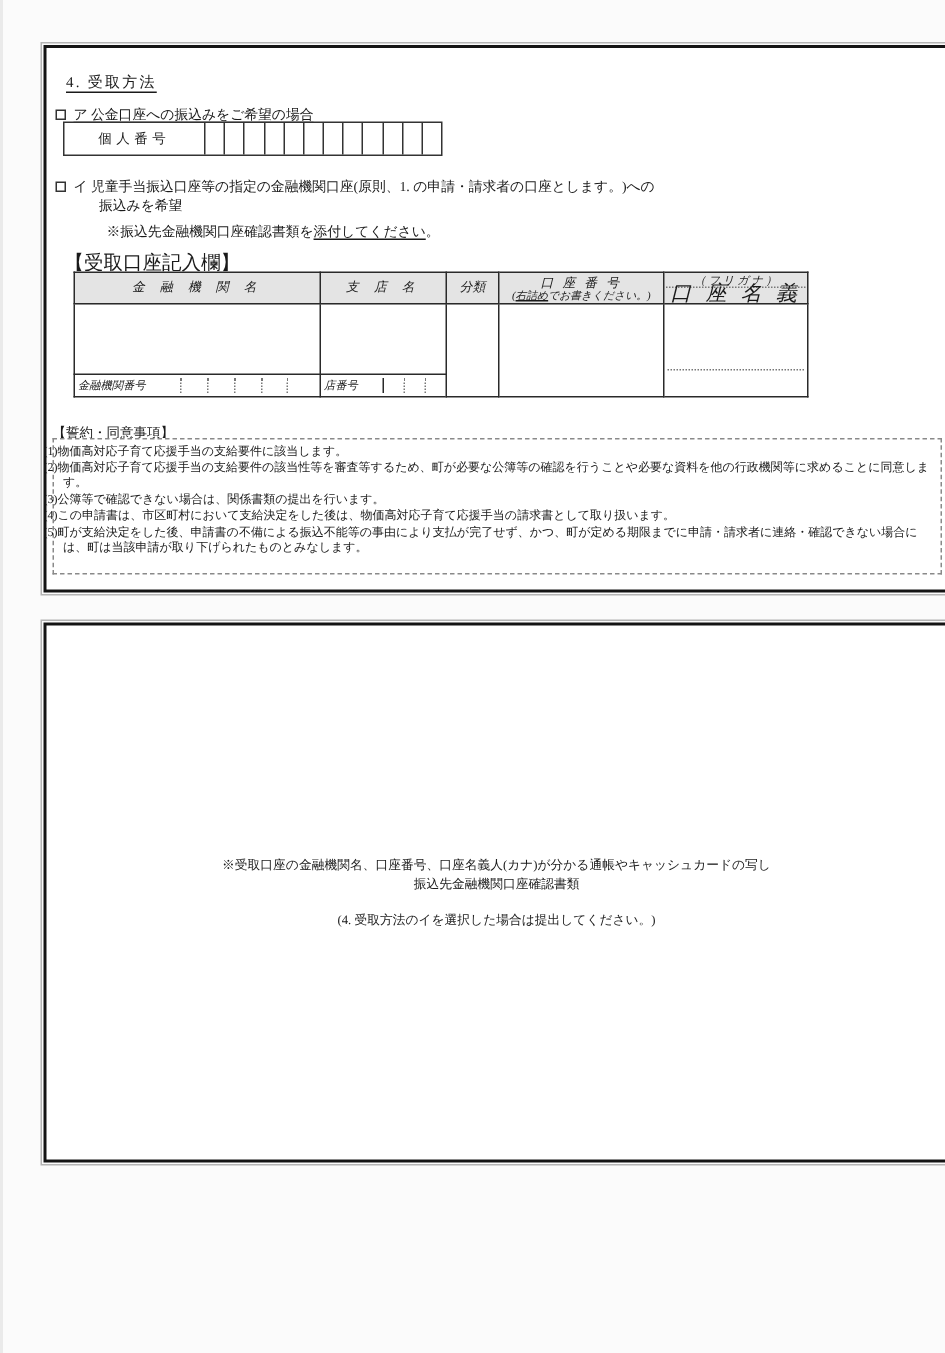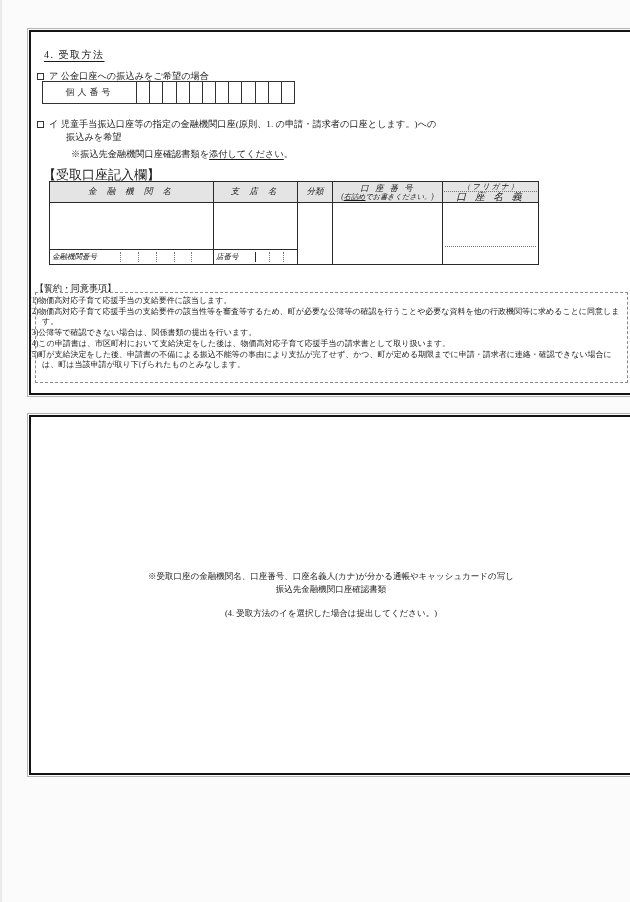--- a/index.html
+++ b/index.html
@@ -55,21 +55,21 @@
   #acct .c1{width:164px;} #acct .c2{width:84px;} #acct .c3{width:35px;} #acct .c4{width:110px;} #acct .c5{width:96px;}
   #acct tr.hdr { height:20px; }
   #acct tr.bodyrow { height:47px; }
   #acct tr.coderow { height:15px; }
   .sp1 { letter-spacing:4px; }
   .sp2 { letter-spacing:2px; }
   .h-sub { font-size:7.2px; letter-spacing:0; line-height:8px; }
   .h-sub .u { text-decoration:underline; text-underline-offset:1px; text-decoration-thickness:0.6px; }
   .h-main { font-size:8.5px; line-height:10px; }
   .furi { font-size:7.5px; line-height:9px; border-bottom:1px dotted #777; margin:0 1px; }
-  .meigi { font-size:10px; line-height:10px; letter-spacing:3px; }
+  .meigi { font-size:14px; line-height:10px; letter-spacing:3px; }
 
   .rel { position:relative; height:100%; }
   .vdot { position:absolute; top:0; bottom:0; width:0; border-left:1px dotted #777; }
   .hdot { position:absolute; left:2px; right:2px; top:12px; border-top:1px dotted #777; }
 
   .acct-cells { display:flex; height:100%; }
   .acct-cells .cell { flex:1; border-left:1px solid #777; }
   .acct-cells .cell:first-child { border-left:none; }
 
   #acct td.codecell { border-top:1px dotted #777; }

